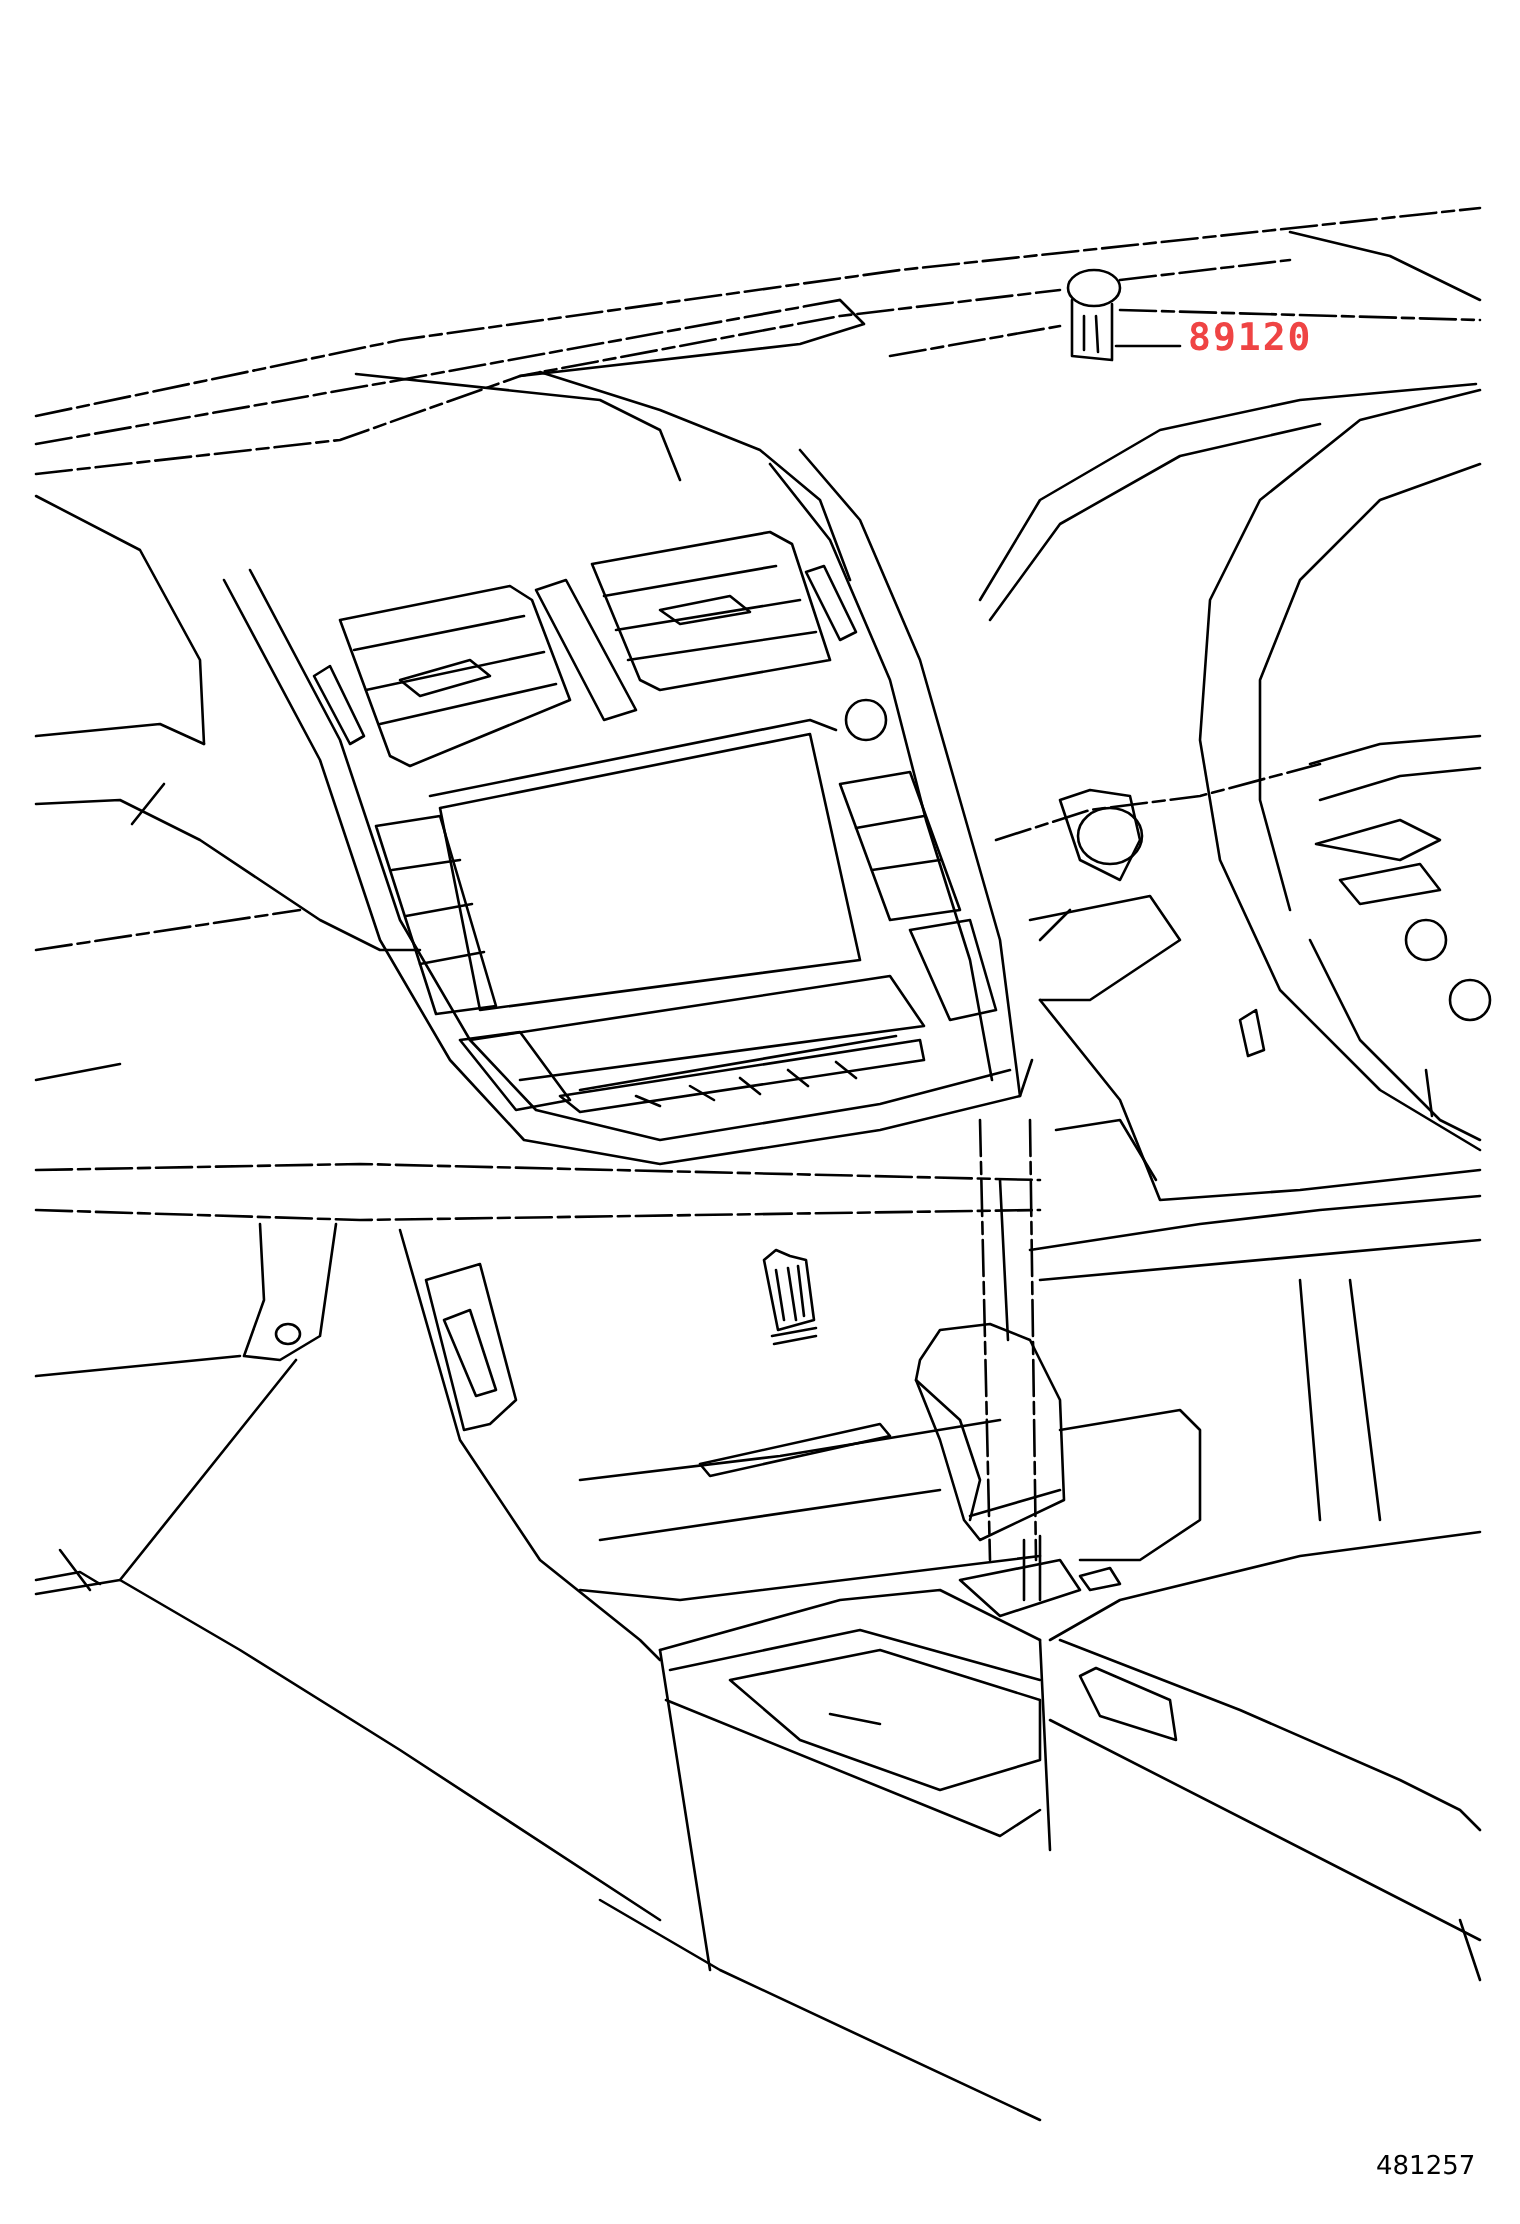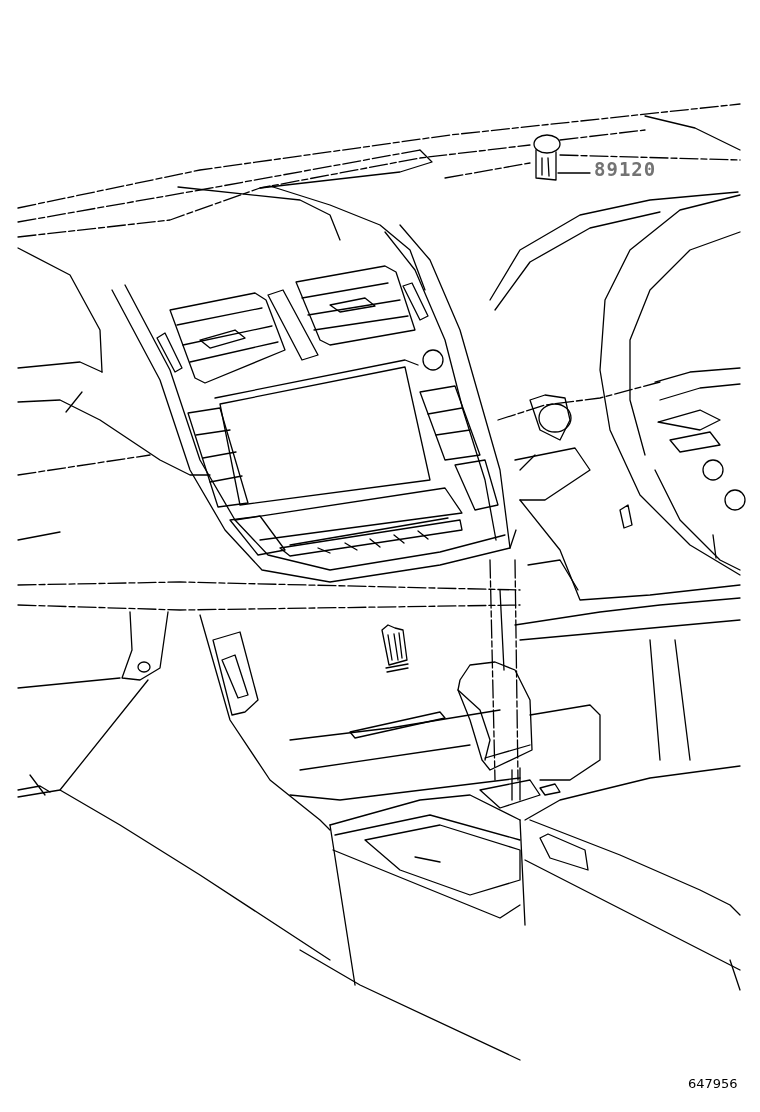--- a/index.html
+++ b/index.html
@@ -3,21 +3,21 @@
   <meta charset="utf-8">
   <style>
     html, body { margin: 0; padding: 0; background: #ffffff; }
     body { width: 760px; height: 1112px; position: relative; overflow: hidden; }
     #canvas { position: absolute; left: 0; top: 0; width: 760px; height: 1112px; }
     #canvas .ln { fill: none; stroke: #000; stroke-width: 1.3; stroke-linecap: round; stroke-linejoin: round; }
     #canvas .dash { stroke-dasharray: 18 3 6 3; }
     .callout-label {
       position: absolute; left: 594px; top: 160px;
       font-family: "DejaVu Sans Mono", monospace; font-weight: bold;
-      font-size: 19px; letter-spacing: 1px; color: #737373; line-height: 1;
+      font-size: 19px; letter-spacing: 1px; color: #ef4444; line-height: 1;
     }
     .figure-id {
       position: absolute; left: 688px; top: 1077px;
       font-family: "DejaVu Sans", sans-serif; font-size: 13px; color: #000; line-height: 1;
     }
   </style>
 </head>
 <body>
 
 <svg id="canvas" viewBox="0 0 760 1112" xmlns="http://www.w3.org/2000/svg">
@@ -176,13 +176,13 @@
   <g>
     <path class="ln" d="M525 820 L560 800 L650 778 L740 766"></path>
     <path class="ln" d="M530 820 L620 855 L700 890 L730 905 L740 915"></path>
     <path class="ln" d="M540 838 L548 834 L585 850 L588 870 L550 858 Z"></path>
     <path class="ln" d="M525 860 L740 970"></path>
     <path class="ln" d="M730 960 L740 990"></path>
   </g>
 </svg>
 
 <div class="callout-label">89120</div>
-<div class="figure-id">647956</div>
+<div class="figure-id">481257</div>
 
 </body></html>

